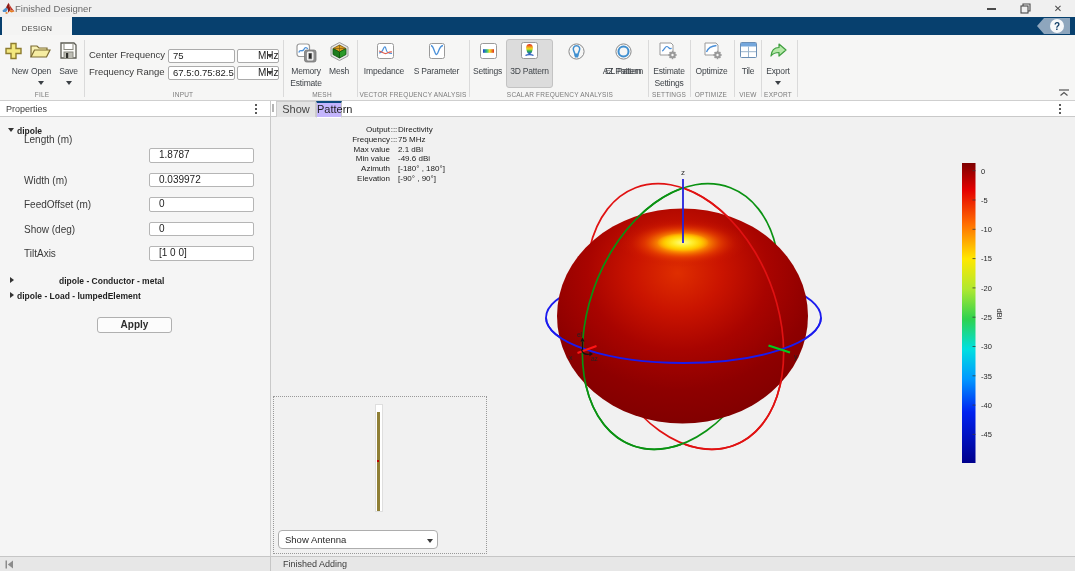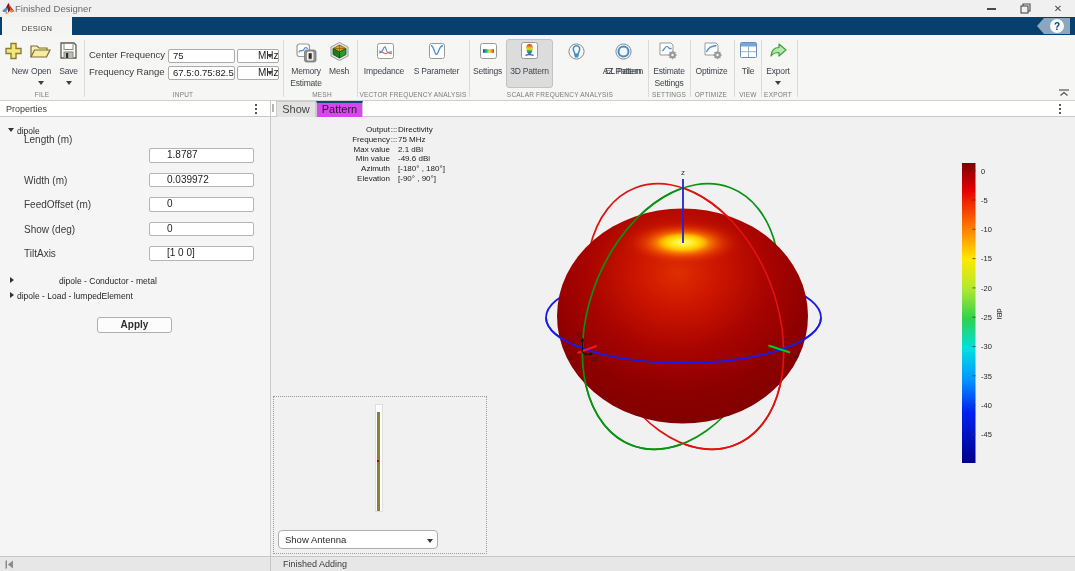--- a/index.html
+++ b/index.html
@@ -29,28 +29,28 @@
 .combarr { position:absolute; width:0; height:0; border-left:3.5px solid transparent; border-right:3.5px solid transparent; border-top:4px solid #444; }
 #selbtn { position:absolute; left:506px; top:3.5px; width:47px; height:49px; background:#dcdcdc; border:1px solid #c3c3c3; border-radius:3px; }
 
 
 #hdrstrip { left:0; top:101px; width:1075px; height:15.5px; background:#ffffff; border-bottom:1px solid #c9c9c9; }
 #props-title { left:6px; top:104px; font-size:9px; color:#3c3c3c; }
 .kebab { position:absolute; width:3px; height:11px; display:flex; flex-direction:column; justify-content:space-between; }
 .kebab i { display:block; width:2.4px; height:2.4px; background:#5a5a5a; }
 .tab { position:absolute; top:101px; height:15.5px; font-size:11px; text-align:center; }
 #tab-show { left:276px; width:40px; background:#e3e3e3; border:1px solid #cccccc; border-bottom:none; color:#454545; line-height:15px; }
-#tab-pattern { left:316px; width:47px; background:#d946ef; border:1px solid #c9c9c9; border-top:2.5px solid #0c4a7d; border-bottom:1px solid #fff; color:#1f1f1f; line-height:12px; height:16.5px; z-index:3; }
+#tab-pattern { left:316px; width:26px; background:#c4b5fd; border:1px solid #c9c9c9; border-top:2.5px solid #0c4a7d; border-bottom:1px solid #fff; color:#1f1f1f; line-height:12px; height:16.5px; z-index:3; }
 
 
 #panel { left:0; top:117px; width:270px; height:439px; background:#f5f5f5; }
 #vdivider { left:270px; top:101px; width:1px; height:455px; background:#c9c9c9; }
 .plabel { position:absolute; font-size:10px; color:#3a3a3a; line-height:11px; }
-.pinput { position:absolute; left:149px; width:105px; height:14.5px; background:#fff; border:1px solid #b5b5b5; border-radius:2px; font-size:10px; color:#1c1c1c; padding-left:17px; line-height:12.5px; }
-.secthead { position:absolute; font-size:8.5px; font-weight:normal; color:#1f1f1f; white-space:nowrap; line-height:10px; }
+.pinput { position:absolute; left:149px; width:105px; height:14.5px; background:#fff; border:1px solid #b5b5b5; border-radius:2px; font-size:10px; color:#1c1c1c; padding-left:9px; line-height:12.5px; }
+.secthead { position:absolute; font-size:8.5px; font-weight:bold; color:#1f1f1f; white-space:nowrap; line-height:10px; }
 .tri-down { position:absolute; width:0; height:0; border-left:3.5px solid transparent; border-right:3.5px solid transparent; border-top:4.5px solid #333; }
 .tri-right { position:absolute; width:0; height:0; border-top:3.5px solid transparent; border-bottom:3.5px solid transparent; border-left:4.5px solid #333; }
 #applybtn { left:97px; top:317px; width:75px; height:16px; background:#fcfcfc; border:1px solid #b0b0b0; border-radius:3px; font-size:10px; font-weight:bold; color:#2e2e2e; text-align:center; line-height:14px; }
 
 
 #plot { left:271px; top:117px; width:804px; height:439px; background:#f1f1f1; }
 .ann-row { display:flex; line-height:9.8px; font-size:8px; color:#1b1b1b; }
 .ann-l { width:55px; text-align:right; }
 .ann-m { width:8px; text-align:center; }
 #annot { left:335px; top:125px; }

